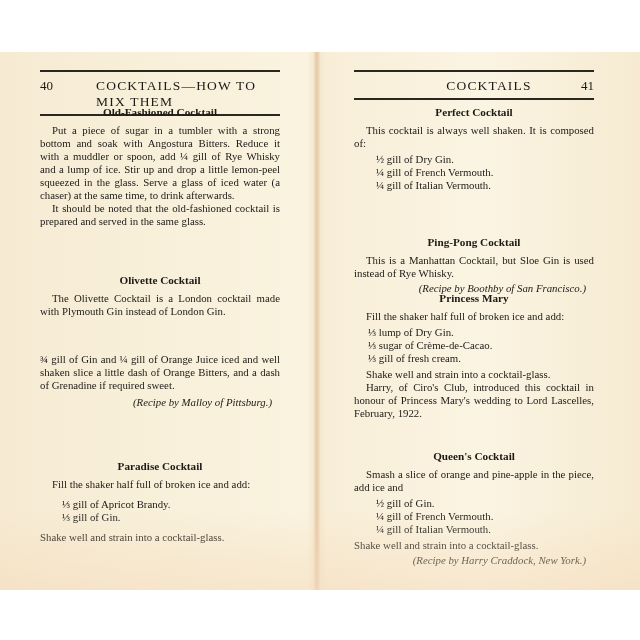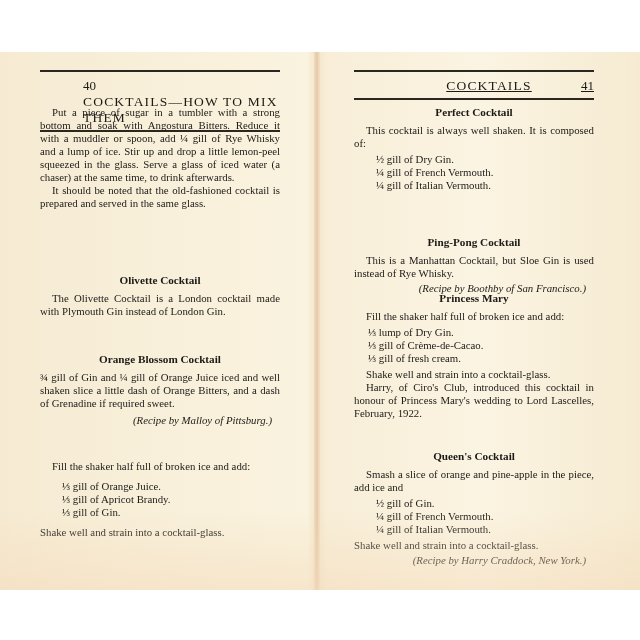--- a/index.html
+++ b/index.html
@@ -15,29 +15,29 @@
       content: ""; position: absolute; left: 0; right: 0; bottom: 0; height: 80px;
       background: linear-gradient(180deg, rgba(246,226,196,0) 0%, rgba(244,220,188,0.55) 100%);
       pointer-events: none;
     }
     .gutter {
       position: absolute; left: 314px; top: 0; width: 6px; height: 538px;
       background: linear-gradient(90deg, #f0dcc0, #e6c9a8, #f3e3c8);
     }
     .page { position: absolute; top: 0; height: 538px; }
     .page.left { left: 40px; width: 240px; }
-    .page.right { left: 354px; width: 240px; text-decoration: underline; }
+    .page.right { left: 354px; width: 240px; }
     .rule { height: 0; border-top: 2px solid #2a2620; }
     .header {
       margin-top: 18px;
     }
     .header-row {
       display: flex; align-items: baseline; font-size: 13px; letter-spacing: 1px; padding: 6px 0 4px 0;
     }
-    .left .header-row { justify-content: center; flex-direction: column; }
+    .left .header-row { justify-content: center; }
     .right .header-row { justify-content: space-between; }
     .pnum { font-size: 13px; letter-spacing: 0; }
     .running { font-size: 13.5px; letter-spacing: 1.2px; margin-left: 43px; }
     .right .running { flex: 1; text-align: center; }
     .recipe { position: absolute; left: 0; width: 240px; font-size: 10.8px; line-height: 13px; }
     .recipe h3 {
       font-size: 11.2px; font-weight: bold; text-align: center; margin: 0 0 5px 0;
     }
     .recipe p { margin: 0; text-align: justify; text-indent: 12px; }
     .recipe p.noindent { text-indent: 0; }
@@ -55,39 +55,39 @@
     <div class="header">
       <div class="rule"></div>
       <div class="header-row">
         <span class="pnum">40</span>
         <span class="running">COCKTAILS—HOW TO MIX THEM</span>
       </div>
       <div class="rule"></div>
     </div>
 
     <div class="recipe" style="top:54px;">
+      <h3>Old-Fashioned Cocktail</h3>
       <p>Put a piece of sugar in a tumbler with a strong bottom and soak with Angostura Bitters. Reduce it with a muddler or spoon, add ¼ gill of Rye Whisky and a lump of ice. Stir up and drop a little lemon-peel squeezed in the glass. Serve a glass of iced water (a chaser) at the same time, to drink afterwards.</p>
       <p>It should be noted that the old-fashioned cocktail is prepared and served in the same glass.</p>
     </div>
 
     <div class="recipe" style="top:222px;">
       <h3>Olivette Cocktail</h3>
       <p>The Olivette Cocktail is a London cocktail made with Plymouth Gin instead of London Gin.</p>
     </div>
 
     <div class="recipe" style="top:301px;">
-      <h3>Orange Blossom Cocktail</h3>
       <p class="noindent">¾ gill of Gin and ¼ gill of Orange Juice iced and well shaken slice a little dash of Orange Bitters, and a dash of Grenadine if required sweet.</p>
       <div class="credit">(Recipe by Malloy of Pittsburg.)</div>
     </div>
 
     <div class="recipe" style="top:408px;">
+      <h3>Paradise Cocktail</h3>
       <p>Fill the shaker half full of broken ice and add:</p>
       <ul class="ingredients" style="margin-top:7px;margin-bottom:7px;">
-        <li>⅓ gill of Orange Juice.</li>
         <li>⅓ gill of Apricot Brandy.</li>
         <li>⅓ gill of Gin.</li>
       </ul>
       <p class="noindent">Shake well and strain into a cocktail-glass.</p>
     </div>
   </div>
 
   <div class="page right">
     <div class="header">
       <div class="rule"></div>
@@ -112,21 +112,21 @@
       <h3>Ping-Pong Cocktail</h3>
       <p>This is a Manhattan Cocktail, but Sloe Gin is used instead of Rye Whisky.</p>
       <div class="credit" style="margin-top:2px;">(Recipe by Boothby of San Francisco.)</div>
     </div>
 
     <div class="recipe" style="top:240px;">
       <h3>Princess Mary</h3>
       <p>Fill the shaker half full of broken ice and add:</p>
       <ul class="ingredients" style="margin-left:14px;">
         <li>⅓ lump of Dry Gin.</li>
-        <li>⅓ gill of Crème-de-Cacao.</li>
+        <li>⅓ sugar of Crème-de-Cacao.</li>
         <li>⅓ gill of fresh cream.</li>
       </ul>
       <p class="noindent" style="padding-left:12px;">Shake well and strain into a cocktail-glass.</p>
       <p>Harry, of Ciro's Club, introduced this cocktail in honour of Princess Mary's wedding to Lord Lascelles, February, 1922.</p>
     </div>
 
     <div class="recipe" style="top:398px;">
       <h3>Queen's Cocktail</h3>
       <p>Smash a slice of orange and pine-apple in the piece, add ice and</p>
       <ul class="ingredients">

